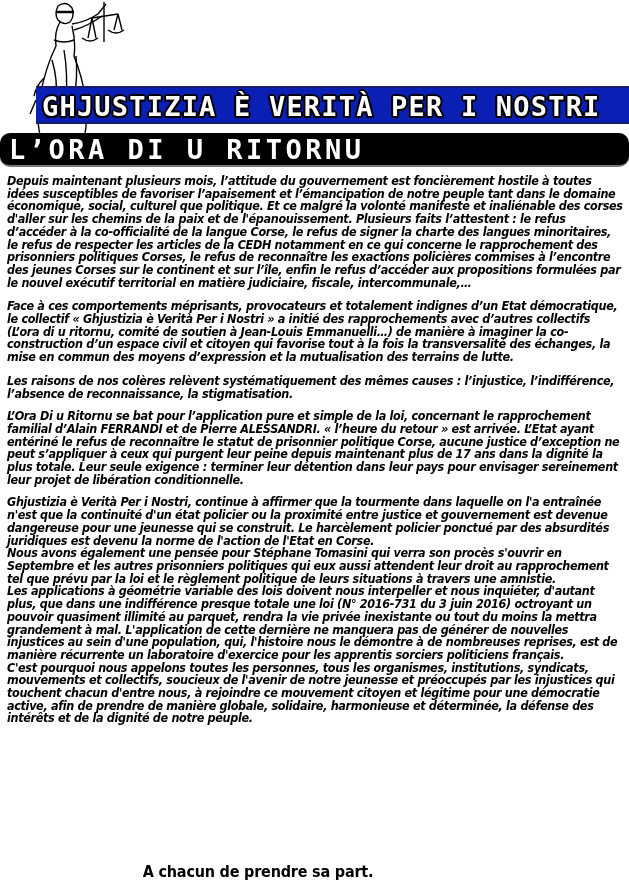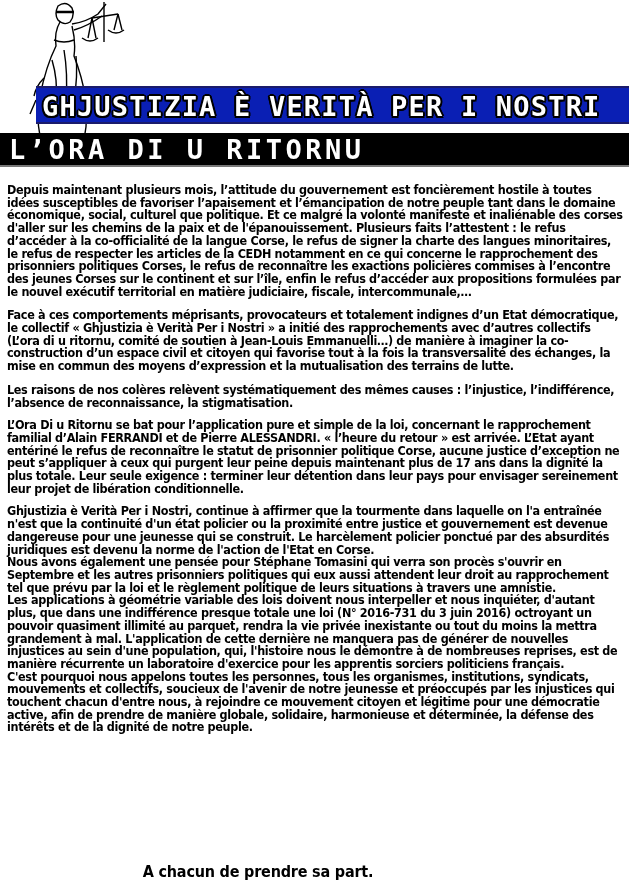--- a/index.html
+++ b/index.html
@@ -7,24 +7,24 @@
          font-family:"DejaVu Sans Condensed","DejaVu Sans", sans-serif; color:#000; }
   .figure { position:absolute; left:18px; top:0; width:110px; height:140px; }
   .banner-blue { position:absolute; left:0; top:86px; width:629px; height:38px;
                  background:#0a1fb4; border-top:2px solid #1b1b6b; border-bottom:2px solid #1b1b6b;
                  box-sizing:border-box;margin-left:36px; }
   .banner-blue .title { position:absolute; left:6px; top:3px; font-family:"DejaVu Sans Mono","Liberation Mono",monospace;
                  font-weight:bold; font-size:27px; letter-spacing:1.2px; color:#fff;
                  text-shadow: -1.5px -1.5px 0 #000, 1.5px -1.5px 0 #000, -1.5px 1.5px 0 #000, 1.5px 1.5px 0 #000, 0 2px 0 #000, 2px 0 0 #000, -2px 0 0 #000, 0 -2px 0 #000;
                  white-space:nowrap; }
   .banner-black { position:absolute; left:0; top:133px; width:629px; height:34px; background:#000;
-                  border-bottom:2px solid #777; box-sizing:border-box; }
+                  border-bottom:2px solid #777; box-sizing:border-box;border-radius:10px; }
   .banner-black .subtitle { position:absolute; left:9px; top:1px; font-family:"DejaVu Sans Mono","Liberation Mono",monospace;
                   font-weight:bold; font-size:27px; letter-spacing:3.5px; color:#fff; white-space:nowrap; }
-  .body { position:absolute; left:7px; top:184px; width:618px; }
+  .body { position:absolute; left:7px; top:175px; width:618px;font-style:italic; }
   .para { font-weight:bold; font-size:12.9px; line-height:12.7px; margin:0; letter-spacing:-0.35px;
           transform:scaleX(0.97); transform-origin:left; width:637px; }
   .gap-lg { height:11px; }
   .gap-md { height:10px; }
   .closing { position:absolute; left:0; width:516px; top:862px; text-align:center;
              font-weight:bold; font-size:16px; letter-spacing:-0.2px; }
 </style>
 </head>
 <body>
 

